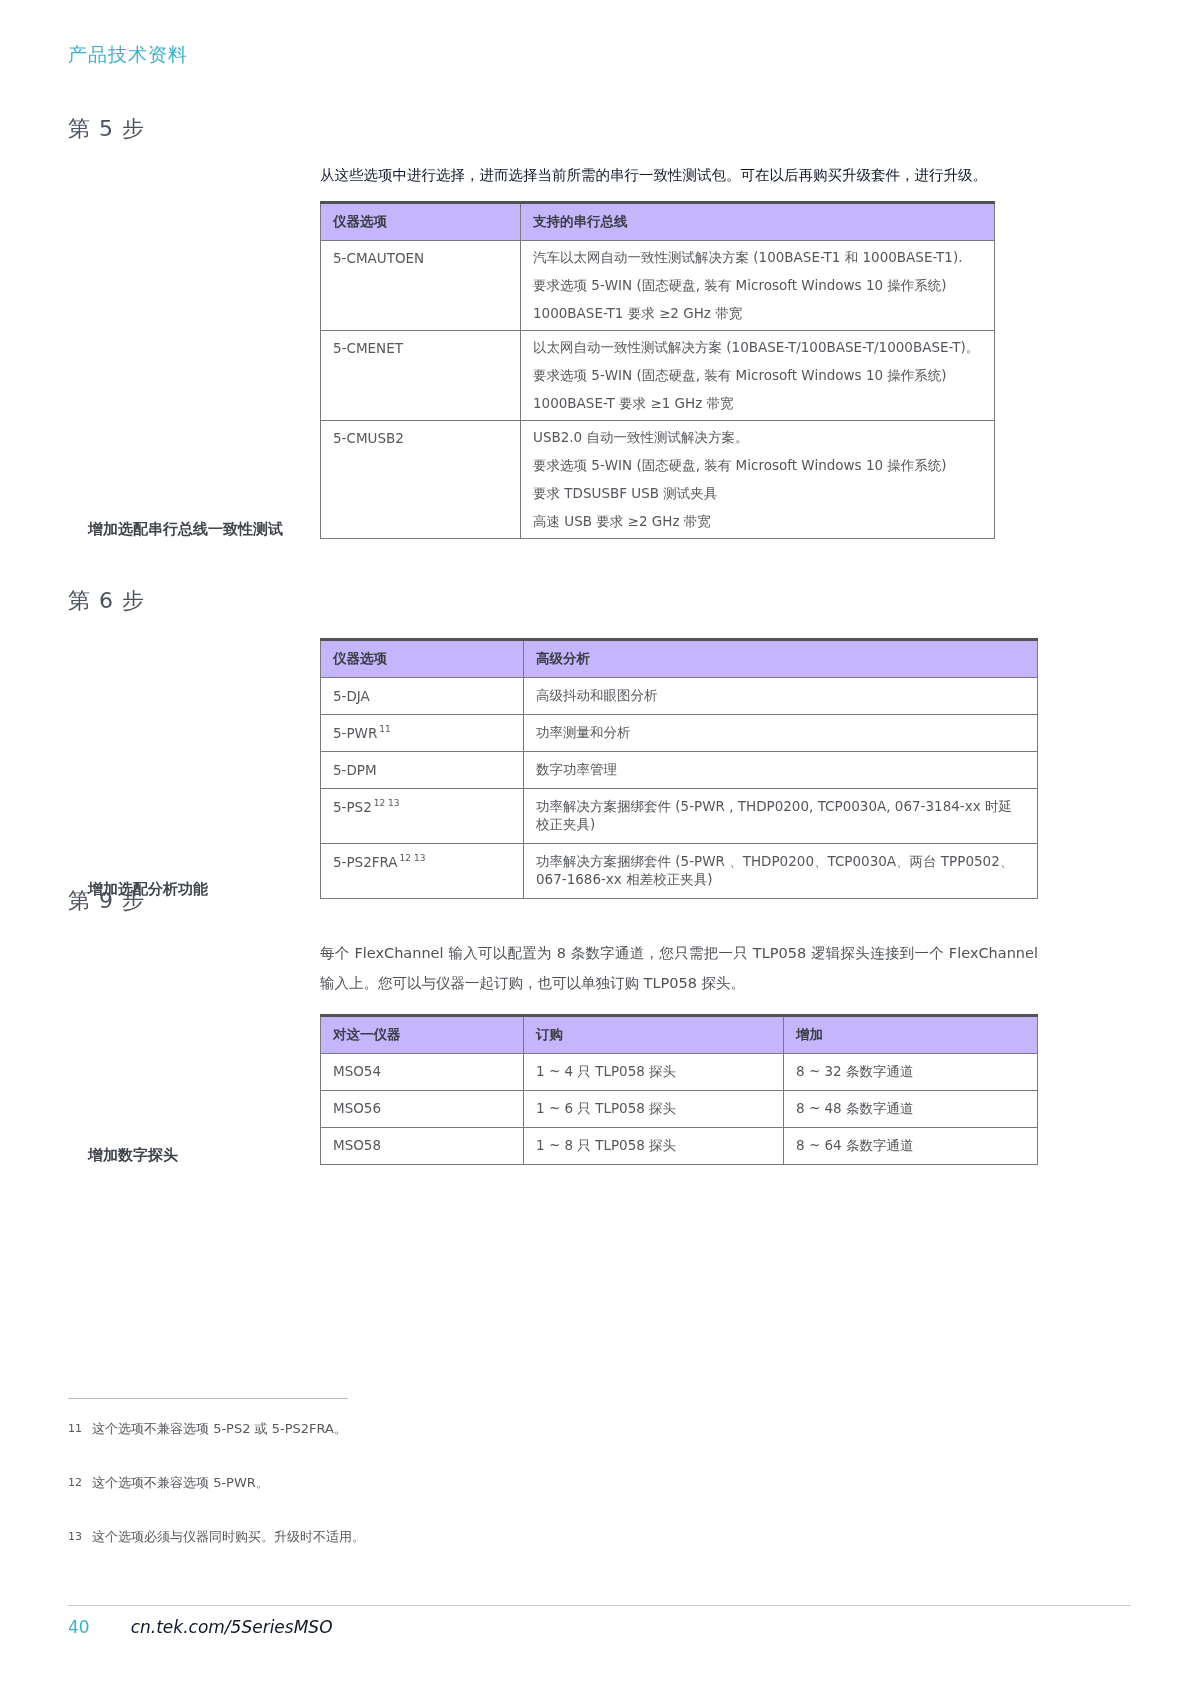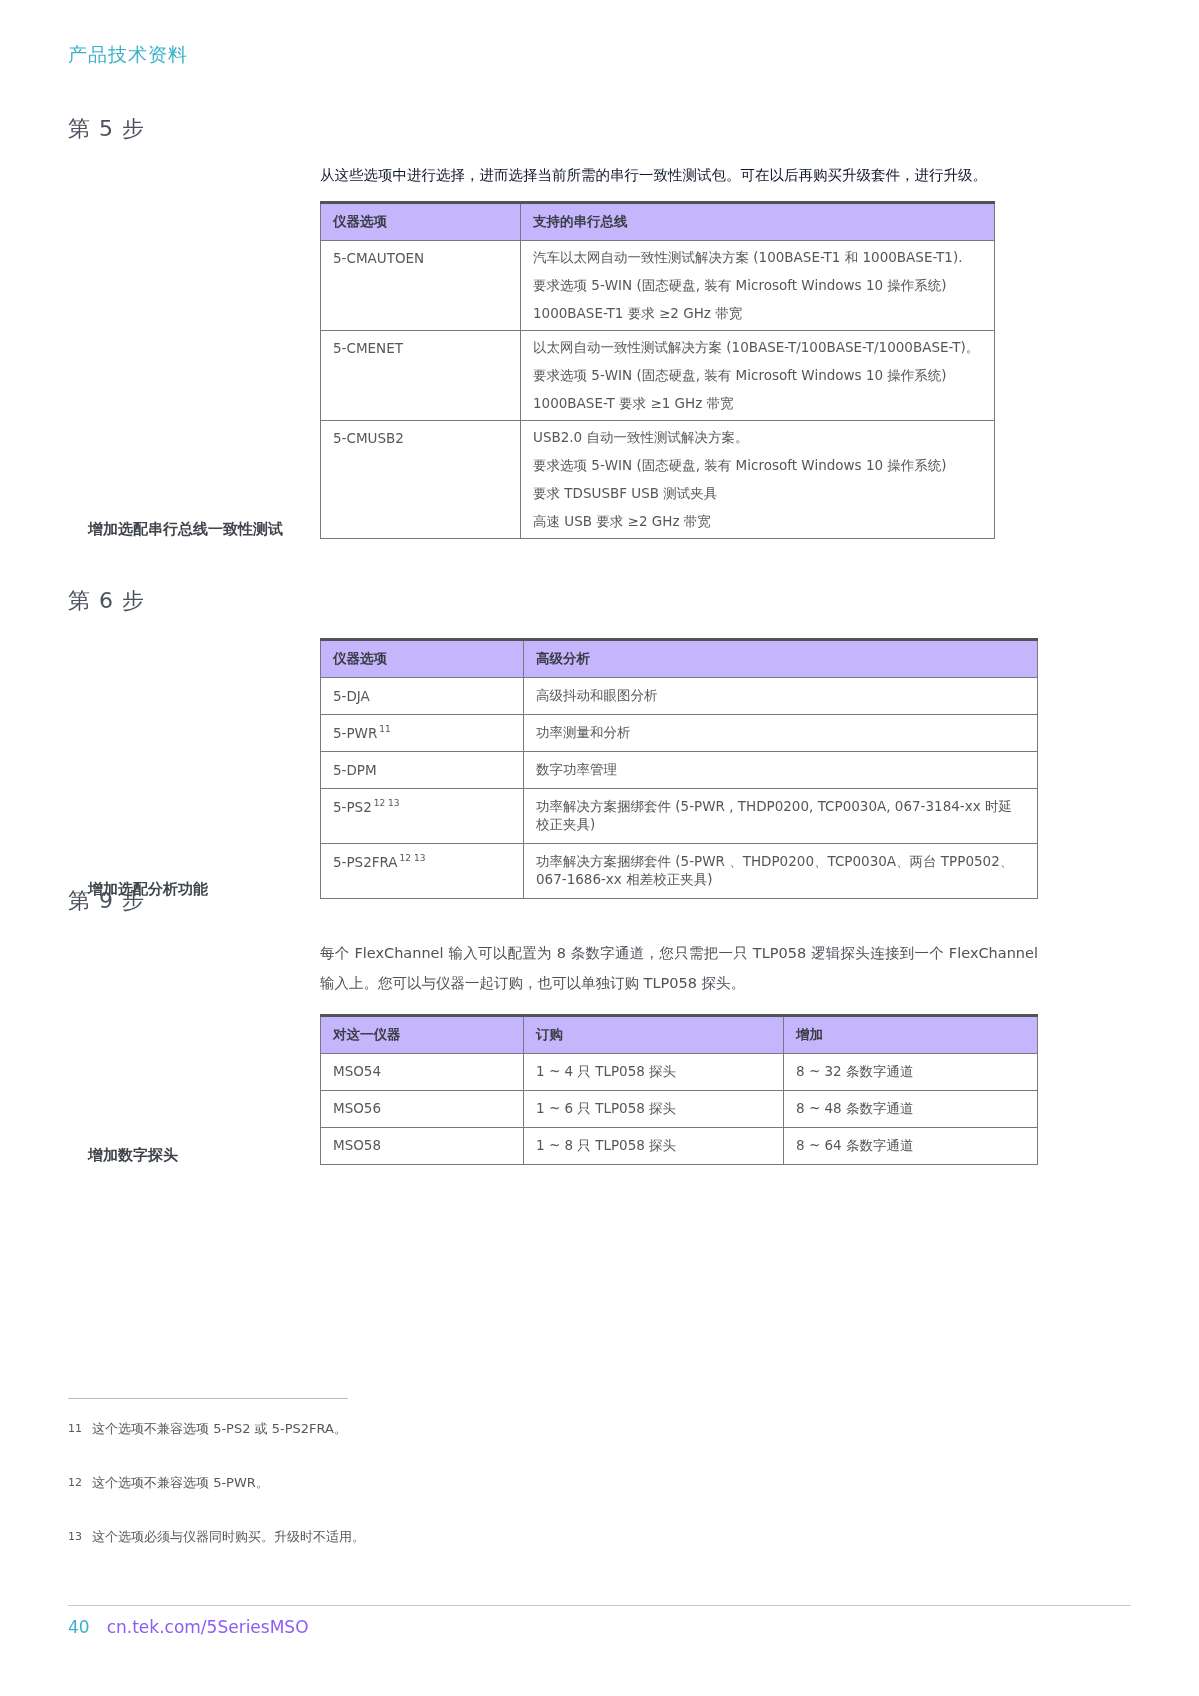--- a/index.html
+++ b/index.html
@@ -65,23 +65,23 @@
   td.option-col sup { font-size: 9px; color: #54575b; margin-left: 2px; }
 
   .footnotes { position: absolute; left: 68px; top: 1398px; width: 600px; }
   .footnote-divider { width: 280px; border-top: 1px solid #b9bbbd; margin-bottom: 22px; }
   .footnote { display: flex; margin-bottom: 38px; font-size: 13px; color: #55585c; }
   .footnote-num { flex: none; width: 24px; font-size: 11px; padding-top: 1px; color: #55585c; }
   .footnote-text { line-height: 16px; }
 
   .page-footer { position: absolute; left: 68px; top: 1605px; width: 1063px; }
   .footer-divider { border-top: 1px solid #c8cacb; margin-bottom: 11px; }
-  .footer-line { display: flex; align-items: baseline; font-size: 17px; }
+  .footer-line { display: flex; align-items: baseline; font-size: 17px; gap: 24px; }
   .footer-page-num { color: #3ab1c8; margin-right: 17px; }
-  .footer-link { color: #8b5cf6; text-decoration: none; }
+  .footer-link { color: #0f172a; text-decoration: none; font-style: italic; }
 </style>
 </head>
 <body>
 
 <div class="page">
 
   <div class="doc-header">产品技术资料</div>
 
   <div class="step-section step5">
     <h2 class="step-heading">第 5 步</h2>

